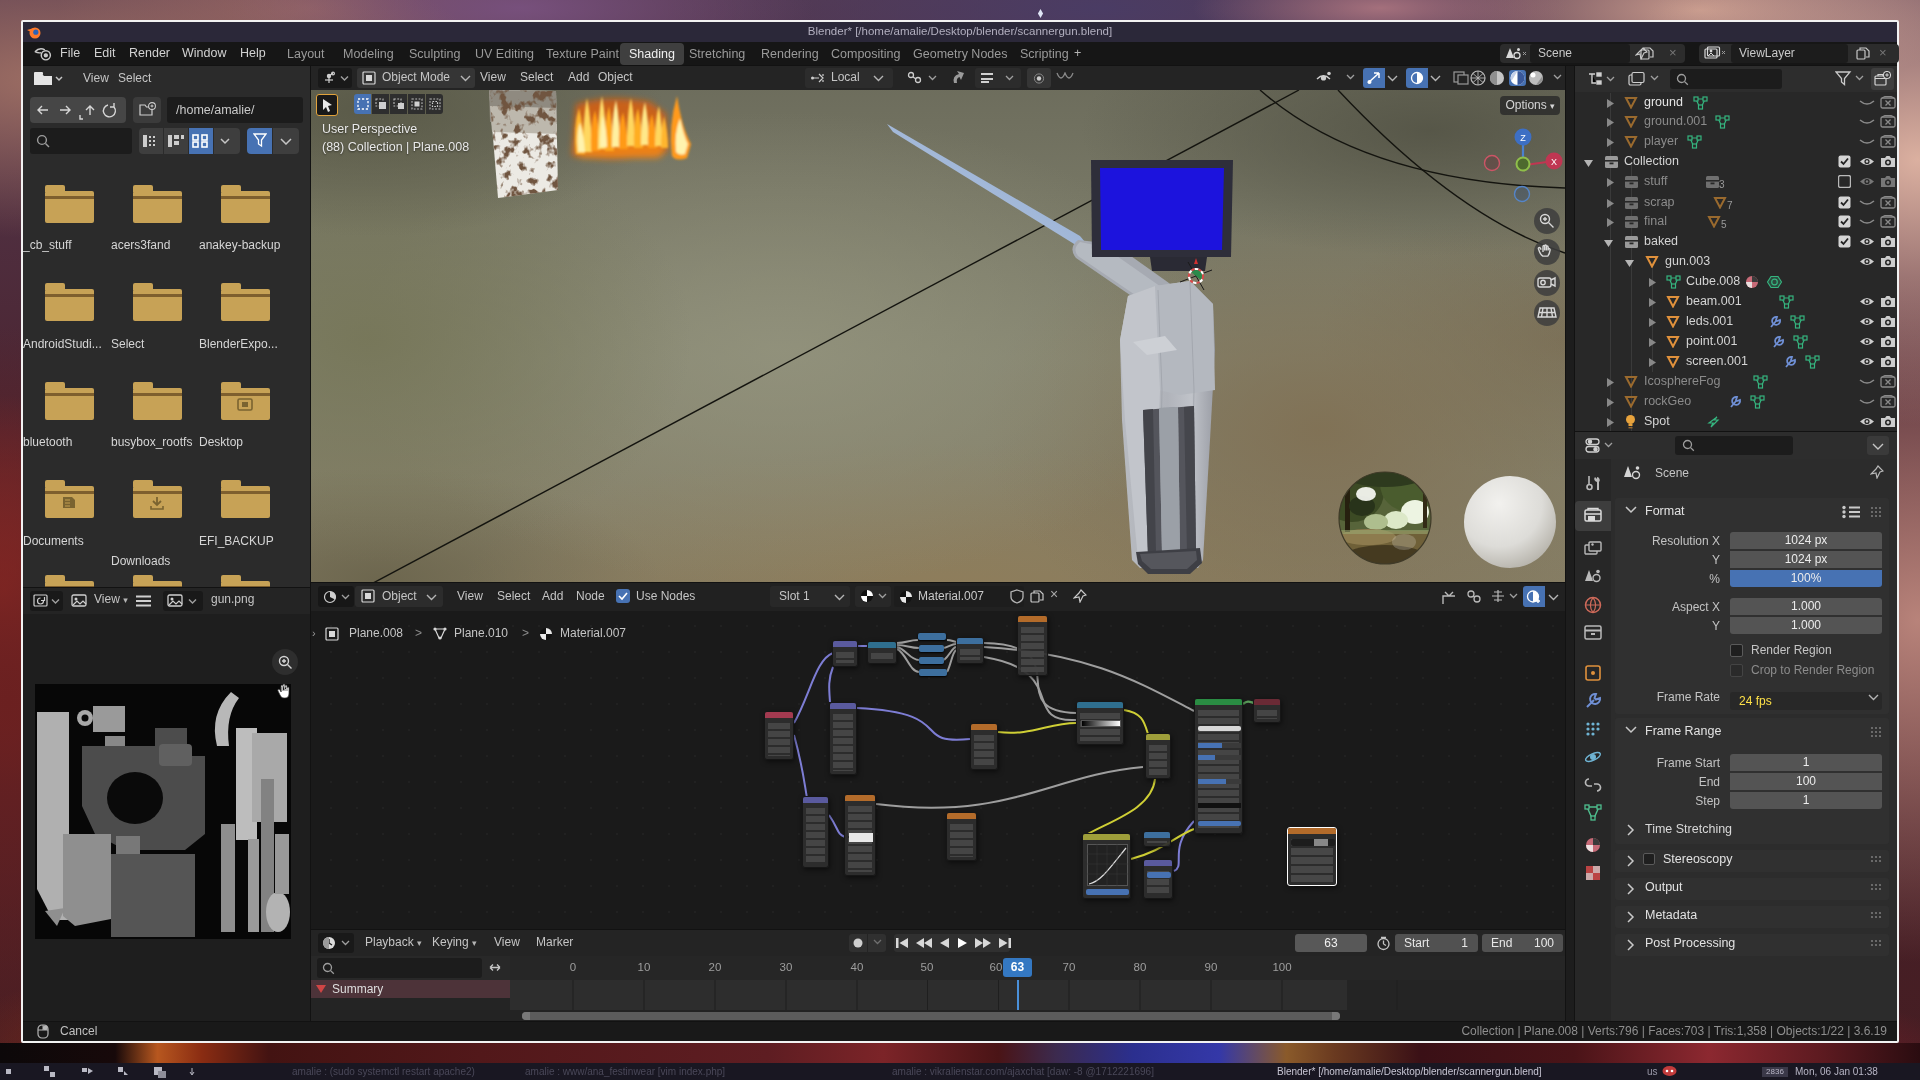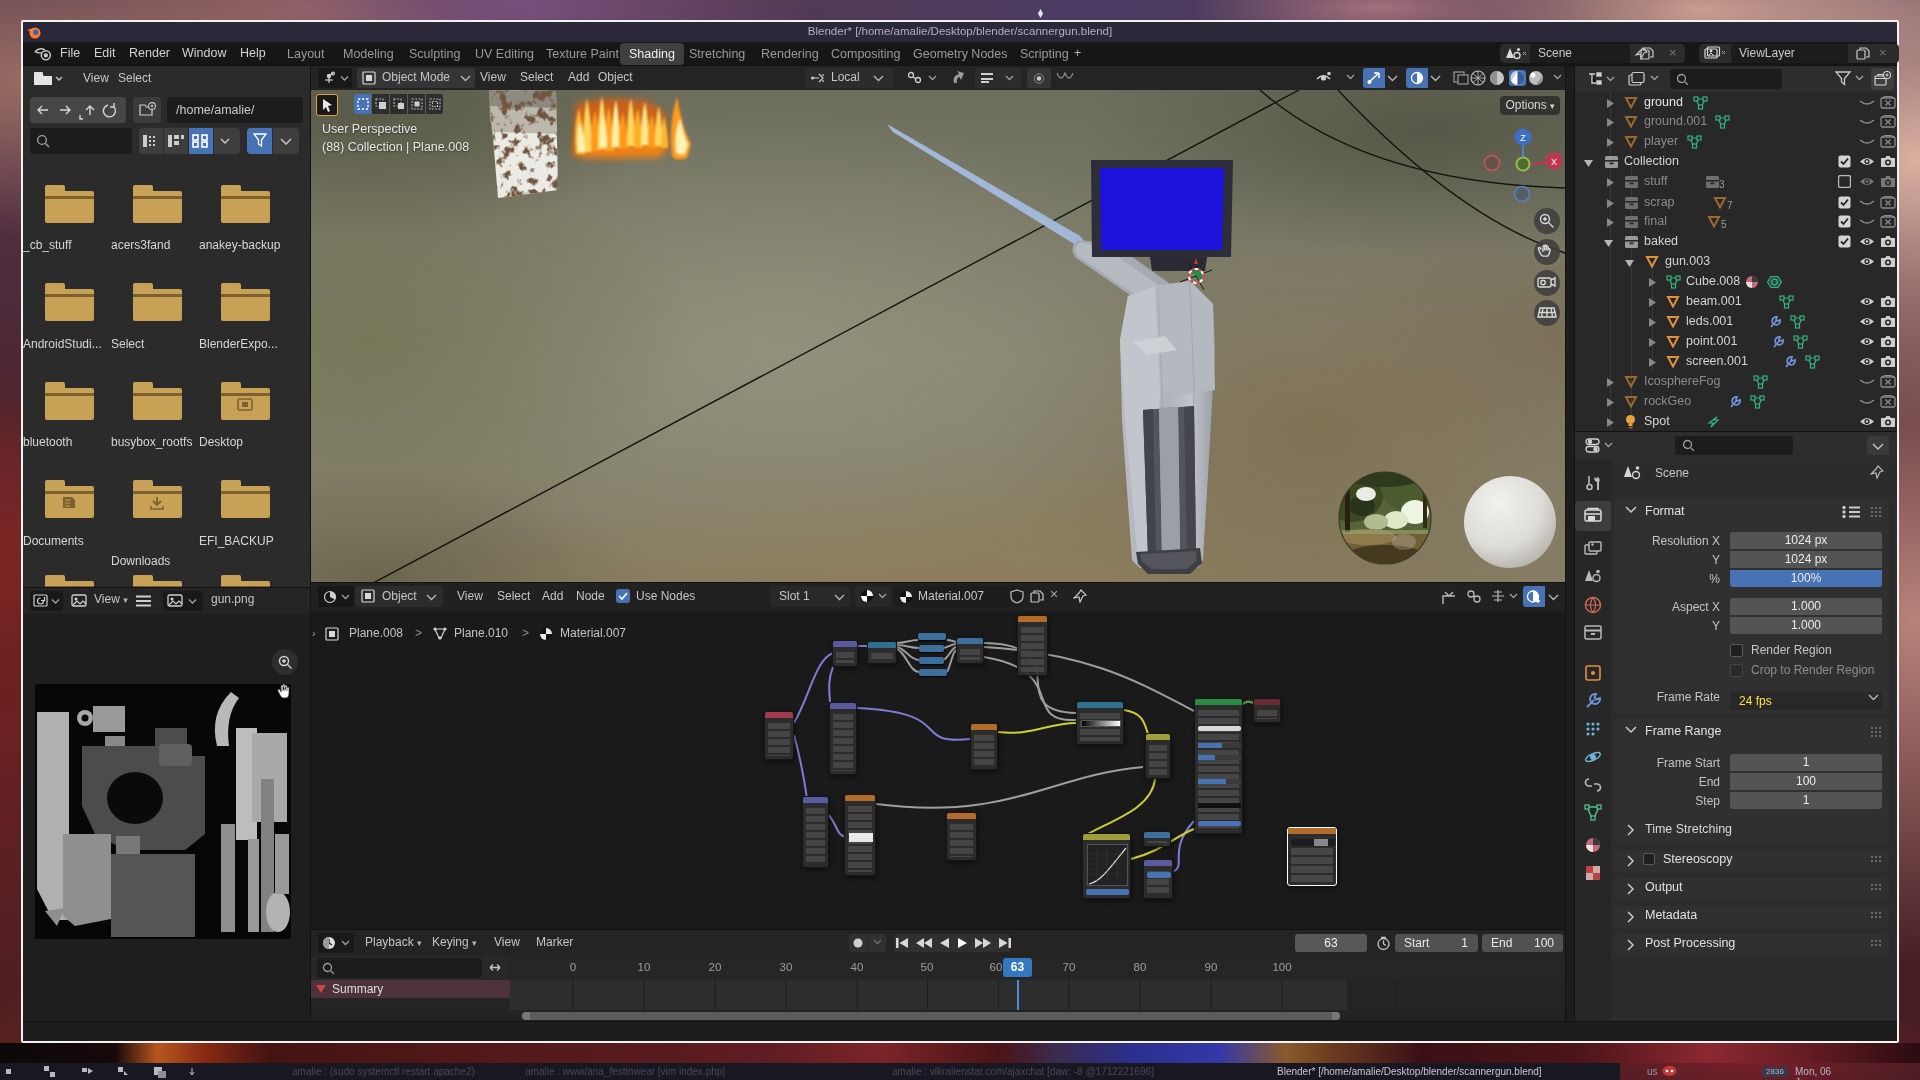--- a/index.html
+++ b/index.html
@@ -15,21 +15,21 @@
 radial-gradient(ellipse 260px 60px at 1380px 8px, #a4707c 0%, rgba(0,0,0,0) 72%),
 radial-gradient(ellipse 300px 500px at 8px 700px, #6b2020 0%, rgba(0,0,0,0) 75%),
 radial-gradient(ellipse 160px 260px at 4px 590px, #a33028 0%, rgba(0,0,0,0) 75%),
 radial-gradient(ellipse 420px 340px at 1918px 160px, #dbb0a0 0%, rgba(0,0,0,0) 78%),
 radial-gradient(ellipse 380px 440px at 1918px 620px, #b8837a 0%, rgba(0,0,0,0) 78%),
 radial-gradient(ellipse 420px 110px at 520px 8px, #77507c 0%, rgba(0,0,0,0) 70%),
 radial-gradient(ellipse 360px 120px at 310px 8px, #916062 0%, rgba(0,0,0,0) 70%),
 radial-gradient(ellipse 600px 140px at 1100px 8px, #4a3c64 0%, rgba(0,0,0,0) 72%),
 radial-gradient(ellipse 400px 120px at 1700px 10px, #c79a8c 0%, rgba(0,0,0,0) 70%),
 linear-gradient(180deg,#55394f 0%, #4a2430 40%, #451d22 100%)}
-.taskbar{position:absolute;left:0;top:1063px;width:1620px;height:17px;background:#191722;color:#6e6c80;font-size:10px}
+.taskbar{position:absolute;left:0;top:1063px;width:1920px;height:17px;background:#191722;color:#6e6c80;font-size:10px}
 .win{position:absolute;left:21px;top:20px;width:1878px;height:1023px;background:#1d1d1d;border:2px solid #f2f2f2;border-radius:2px}
 
 .titlebar{position:absolute;left:0;top:0;width:100%;height:20px;background:#2b2839}
 .topbar{position:absolute;left:0;top:20px;width:100%;height:24px;background:#161616;color:#cfcfcf;font-size:12.5px}
 .menuitem{position:absolute;top:4px;color:#d2d2d2}
 .tab{position:absolute;top:1px;height:22px;line-height:22px;color:#9a9a9a;padding:0 9px;border-radius:4px}
 .tab.active{background:#3f3f3f;color:#efefef}
 .field{background:#1c1c1c;border-radius:3px;color:#c9c9c9}
 .blue{background:#4772b3}
 .lbl{color:#c5c5c5;font-size:12px}
@@ -1580,20 +1580,29 @@
   <div class="abs" style="left:0;top:43px;width:1874px;height:1px;background:#121212"></div>
   <div class="abs" style="left:287px;top:44px;width:1px;height:956px;background:#121212"></div>
   <div class="abs" style="left:1542px;top:44px;width:1px;height:956px;background:#121212"></div>
   <div class="abs" style="left:1551px;top:44px;width:1px;height:956px;background:#121212"></div>
   <div class="abs" style="left:0;top:565px;width:287px;height:1px;background:#121212"></div>
   <div class="abs" style="left:287px;top:560px;width:1255px;height:1px;background:#121212"></div>
   <div class="abs" style="left:287px;top:907px;width:1255px;height:1px;background:#121212"></div>
   <div class="abs" style="left:1552px;top:409px;width:322px;height:1px;background:#121212"></div>
   <div class="abs" style="left:0;top:999px;width:1874px;height:1px;background:#121212"></div>
 
+  <div class="abs" style="left:0;top:1000px;width:1874px;height:19px;background:#191919">
+    <svg class="abs" style="left:14px;top:2px" width="12" height="15" viewBox="0 0 12 15">
+        <rect x="1" y="1" width="10" height="13" rx="4" fill="none" stroke="#b5b5b5" stroke-width="1.2"></rect>
+        <path d="M6 1 v5 M1 6 h10" stroke="#b5b5b5" stroke-width="1"></path>
+        <rect x="6" y="1.5" width="4.5" height="4.5" rx="1.5" fill="#b5b5b5"></rect>
+      </svg>
+    <div class="abs" style="left:37px;top:2px;color:#c0c0c0;font-size:12px">Cancel</div>
+    <div class="abs" style="right:10px;top:2px;color:#8e8e8e;font-size:12px">Collection | Plane.008 | Verts:796 | Faces:703 | Tris:1,358 | Objects:1/22 | 3.6.19</div>
+  </div>
 </div>
 
 <div class="taskbar">
   <svg class="abs" style="left:6px;top:3px" width="200" height="12" viewBox="0 0 200 12" fill="#b9b9c4">
     <rect x="0" y="3" width="5" height="5"></rect>
     <rect x="38" y="0" width="5" height="5"></rect>
       <rect x="44" y="6" width="5" height="5"></rect>
     <rect x="76" y="2" width="5" height="4"></rect>
       <path d="M82 2 l5 3 l-5 3 z"></path>
     <rect x="112" y="1" width="5" height="5"></rect>

